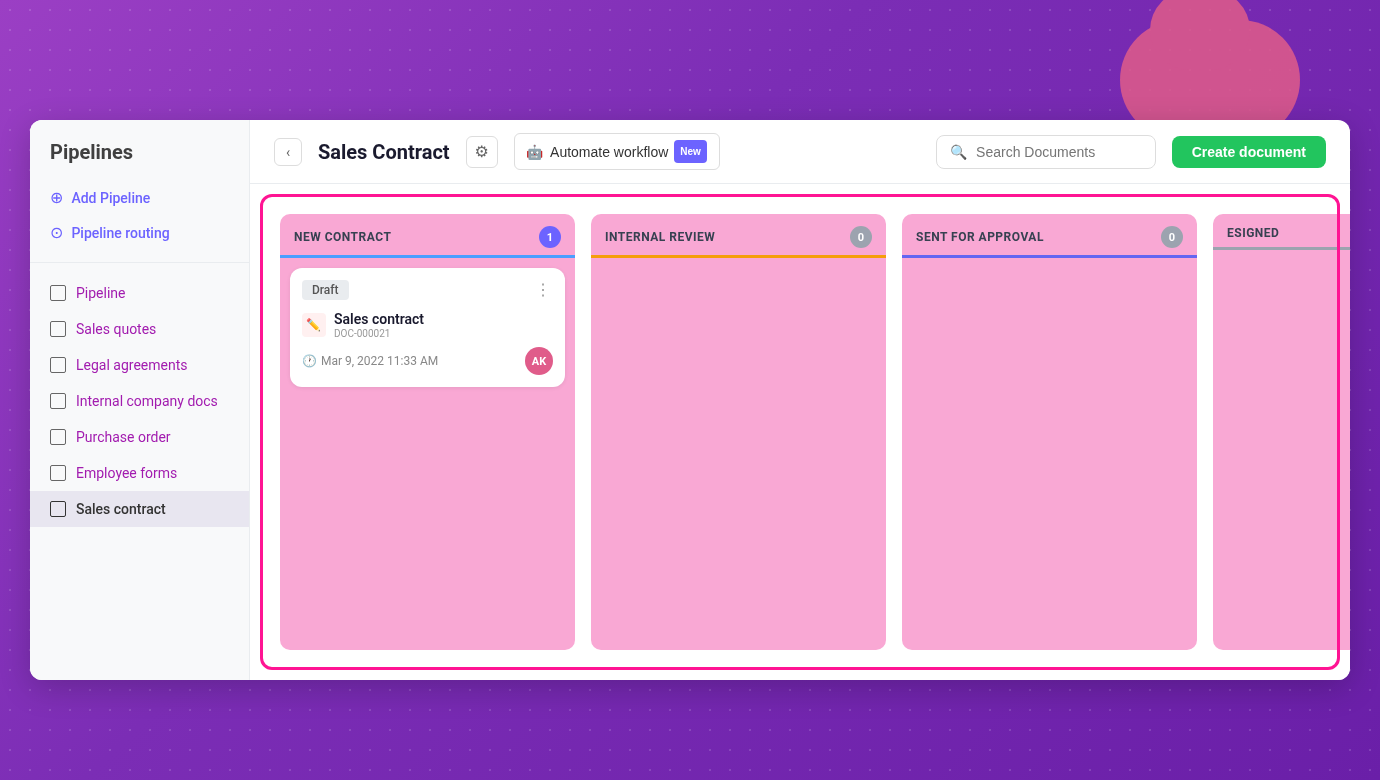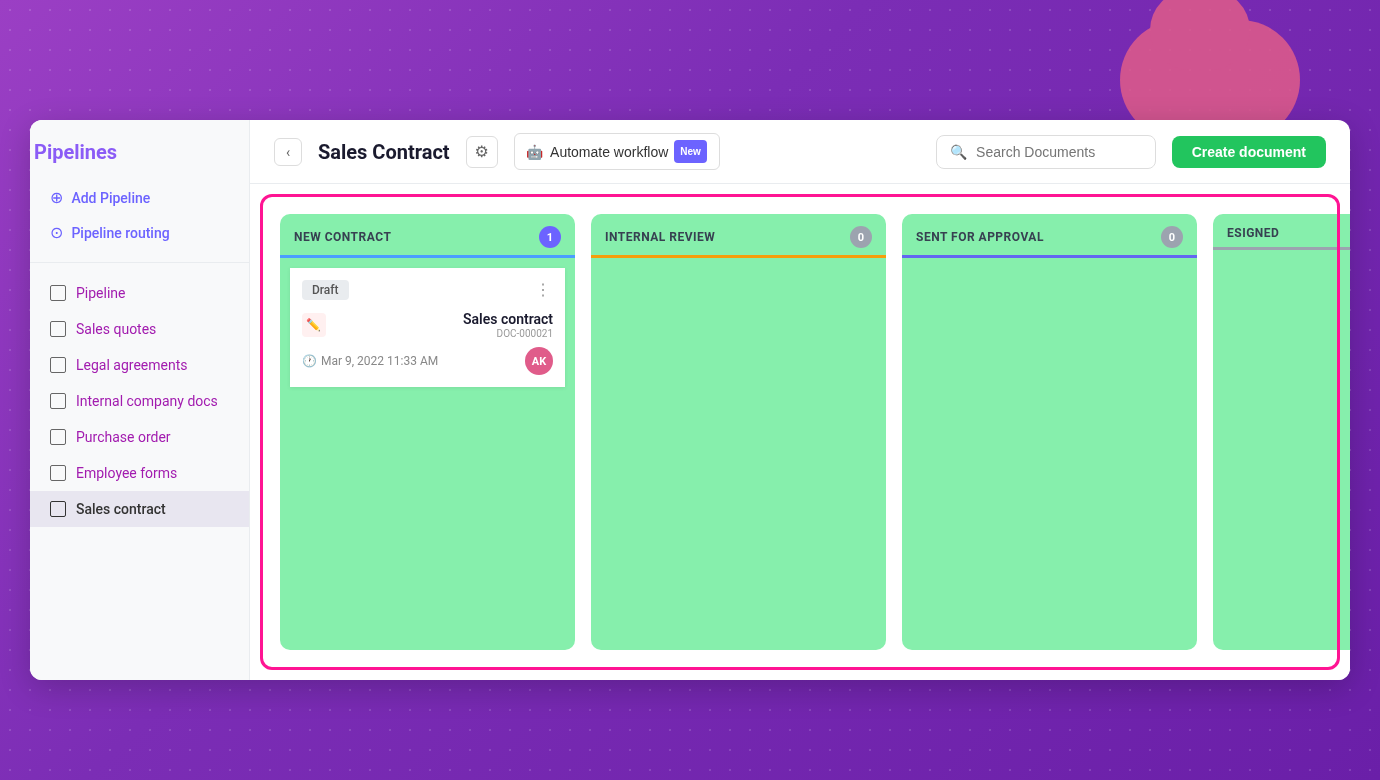--- a/index.html
+++ b/index.html
@@ -54,22 +54,22 @@
       min-width: 220px;
       background: #f8f9fa;
       border-right: 1px solid #e9ecef;
       padding: 20px 0;
       display: flex;
       flex-direction: column;
     }
     .sidebar-title {
       font-size: 20px;
       font-weight: 700;
-      color: #8b5cf6;
-      padding: 0 4px 16px;
+      color: #404040;
+      padding: 0 20px 16px;
     }
     .sidebar-action {
       display: flex;
       align-items: center;
       gap: 8px;
       padding: 8px 20px;
       cursor: pointer;
       font-size: 14px;
       color: #6c63ff;
       font-weight: 500;
@@ -223,26 +223,25 @@
       display: flex;
       gap: 16px;
       height: 100%;
       padding: 10px;
     }
 
     
     .kanban-col {
       width: 295px;
       min-width: 295px;
-      background: #86efac;
+      background: #f9a8d4;
       border-radius: 10px;
       display: flex;
       flex-direction: column;
       overflow: hidden;
-      text-align: right;
     }
     .col-header {
       display: flex;
       align-items: center;
       justify-content: space-between;
       padding: 12px 14px 10px;
       position: relative;
     }
     .col-header::after {
       content: '';
@@ -278,21 +277,21 @@
     }
     .col-body {
       flex: 1;
       padding: 10px;
       overflow-y: auto;
     }
 
     
     .doc-card {
       background: #fff;
-      border-radius: 0;
+      border-radius: 12px;
       padding: 12px;
       box-shadow: 0 1px 4px rgba(0,0,0,0.08);
     }
     .card-header-row {
       display: flex;
       align-items: center;
       justify-content: space-between;
       margin-bottom: 10px;
     }
     .card-status-badge {

